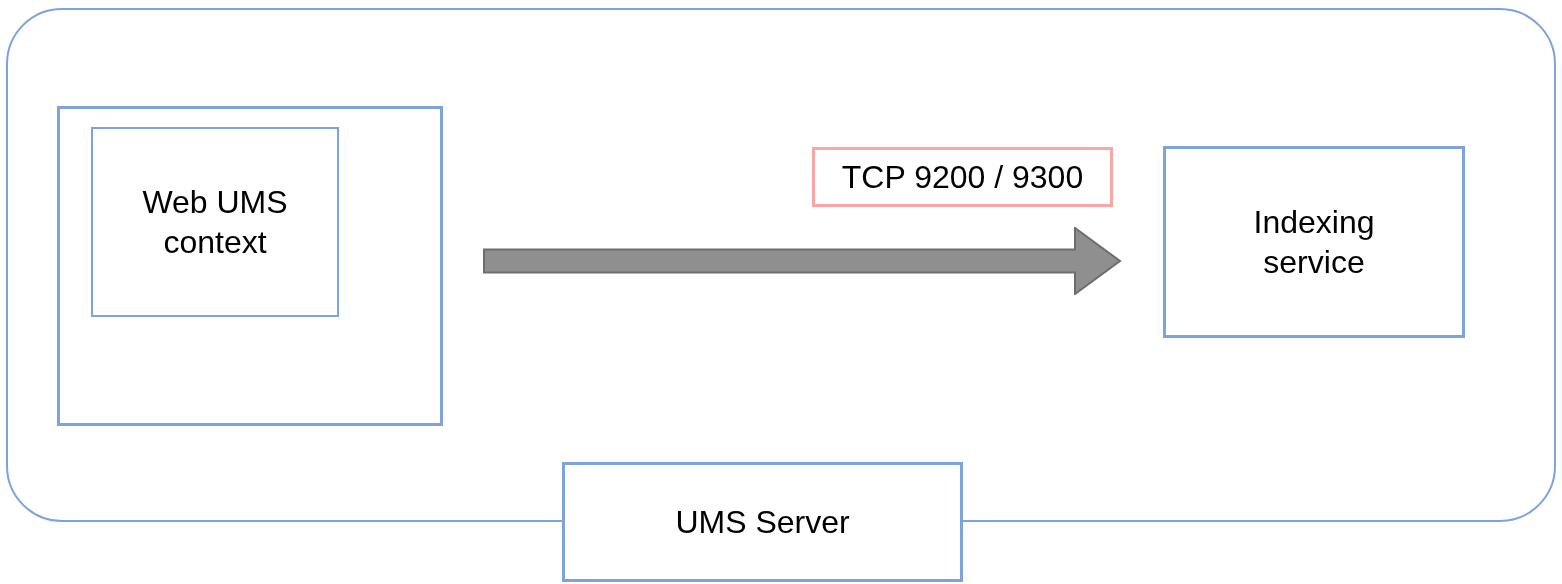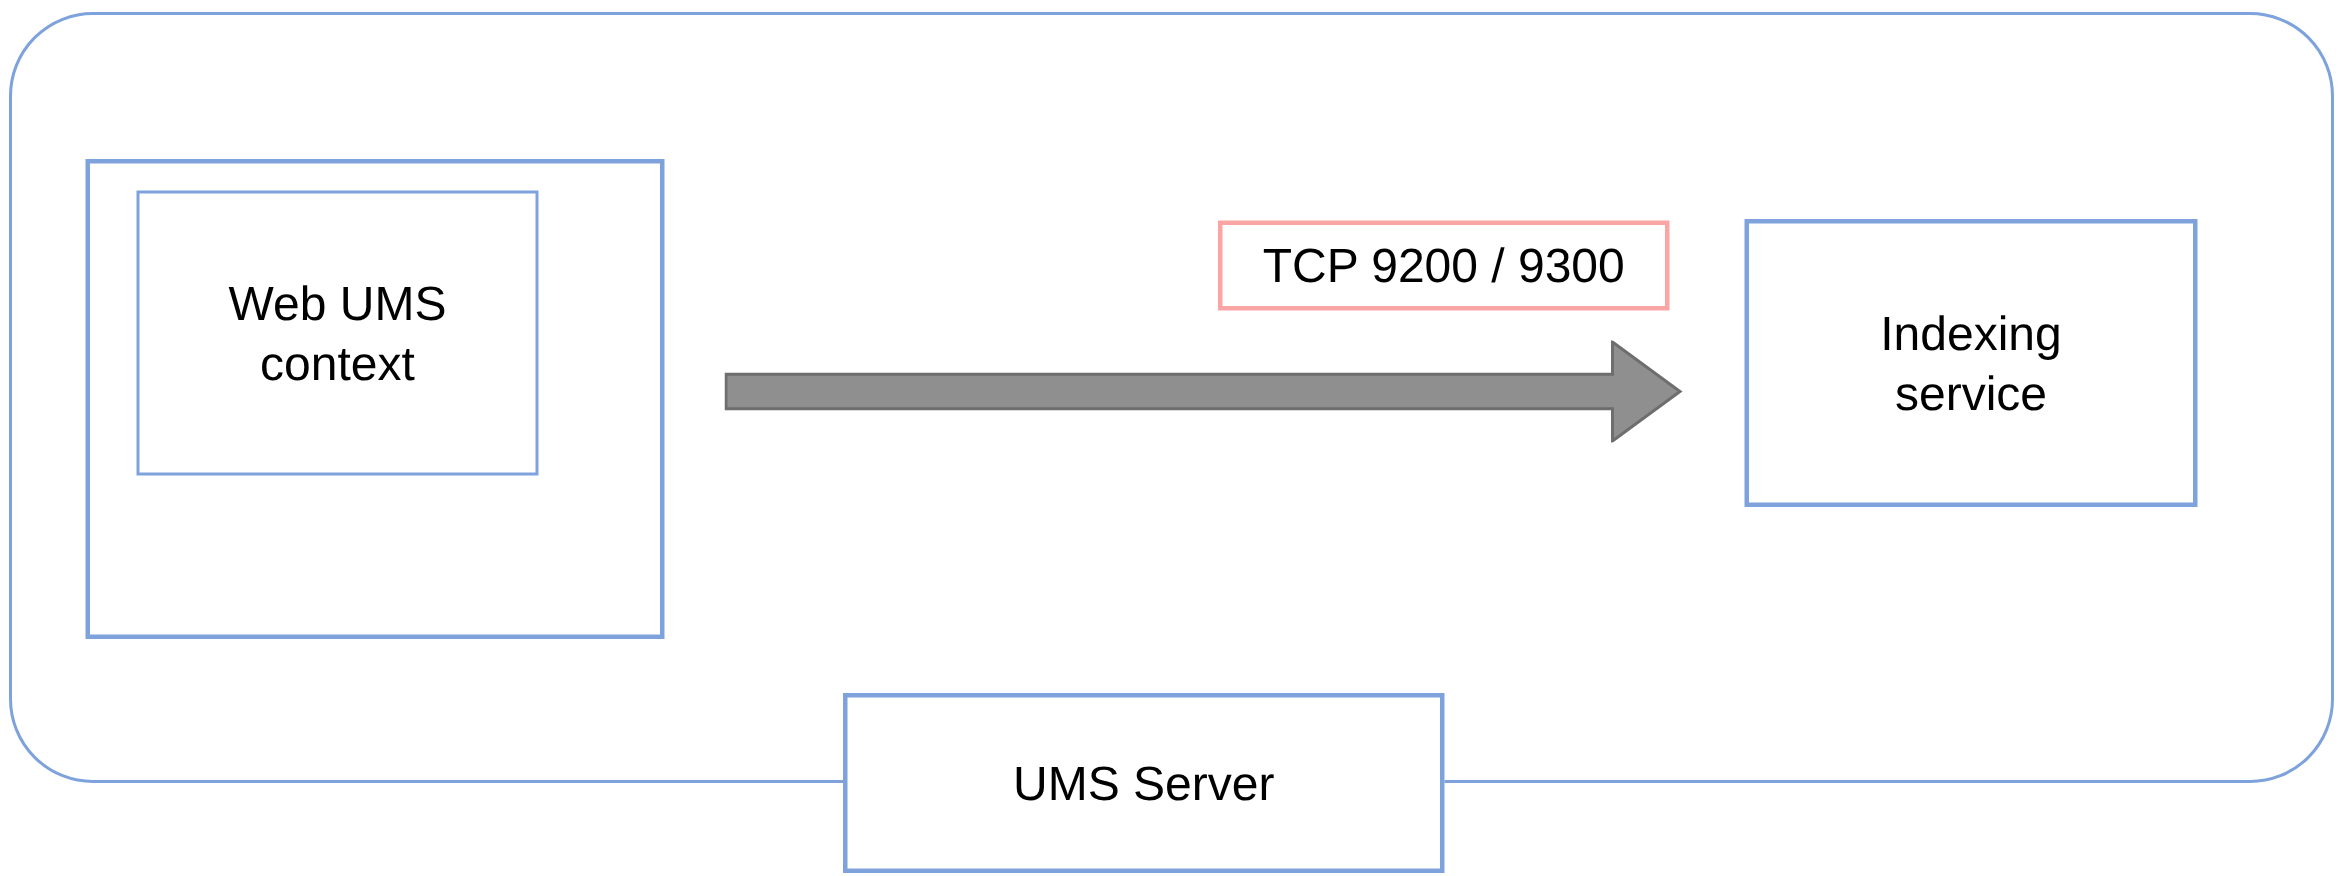--- a/index.html
+++ b/index.html
@@ -45,21 +45,21 @@
   .tomcat-box {
     left: 57px;
     top: 106px;
     width: 386px;
     height: 320px;
     align-items: flex-start; 
   }
   .web-ums-box {
     left: 91px;
     top: 127px;
-    width: 268px;
+    width: 248px;
     height: 190px;
     border-width: 2px;
   }
   .tomcat-label {
     position: absolute;
     left: 57px;
     top: 370px;
     width: 386px;
     text-align: center;
   }

